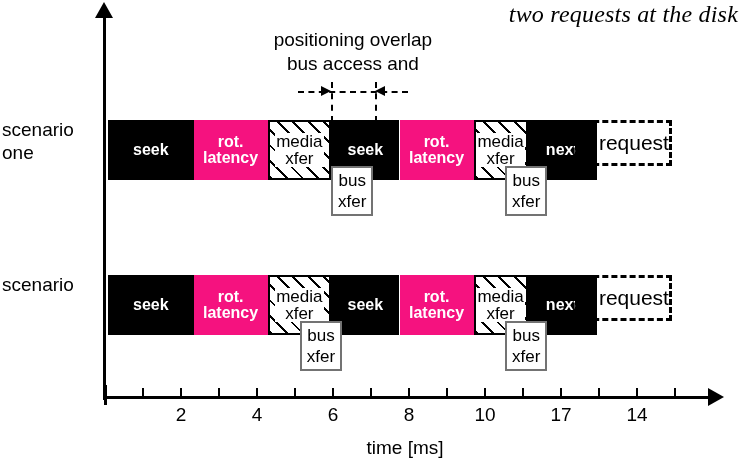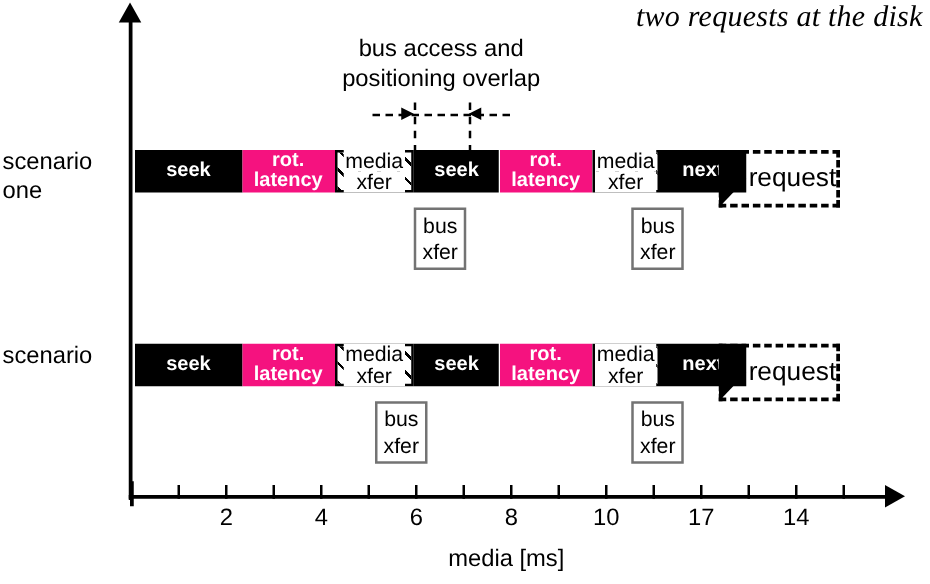--- a/index.html
+++ b/index.html
@@ -33,21 +33,21 @@
            transform:translateX(-50%);white-space:nowrap;}
   .axis-title{position:absolute;top:437px;left:405px;transform:translateX(-50%);
               font-size:19px;color:#000;white-space:nowrap;}
 
   
   .rowlabel{position:absolute;font-size:19px;color:#000;text-align:left;
             line-height:23px;white-space:nowrap;}
 
   
   .bar{position:absolute;height:46px;}
-  .seg{position:absolute;top:0;height:34px;box-sizing:border-box;
+  .seg{position:absolute;top:0;height:60px;box-sizing:border-box;
        display:flex;align-items:center;justify-content:center;
        font-size:16px;font-weight:bold;line-height:16px;text-align:center;}
   .seg.black{background:#000;color:#fff;}
   .seg.pink{background:#F5127F;color:#fff;}
   .seg.hatch{
      background:#ffffff;color:#000;font-weight:normal;font-size:17px;
      border:2px solid #000;
      background-image:
        repeating-linear-gradient(45deg,#000 0 2px,transparent 2px 11px);
   }
@@ -111,26 +111,26 @@
       <div class="tick" style="left: 636px;"></div>
       <div class="tick" style="left: 674px;"></div>
       <div class="ticklab" style="left: 181px;">2</div>
       <div class="ticklab" style="left: 257px;">4</div>
       <div class="ticklab" style="left: 333px;">6</div>
       <div class="ticklab" style="left: 409px;">8</div>
       <div class="ticklab" style="left: 485px;">10</div>
       <div class="ticklab" style="left: 561px;">17</div>
       <div class="ticklab" style="left: 637px;">14</div>
     </div>
-  <div class="axis-title">media [ms]</div>
+  <div class="axis-title">time [ms]</div>
 
   <div id="annotation-group">
       <div class="annot" style="left: 352.95px; top: 28px;">
+        <div>positioning overlap</div>
         <div>bus access and</div>
-        <div>positioning overlap</div>
       </div>
       <div class="vdash" style="left: 331.1px; top: 82px; height: 40px;"></div>
       <div class="vdash" style="left: 374.8px; top: 82px; height: 40px;"></div>
       <div class="hdash" style="left: 298.1px; width: 109.7px; top: 91px;"></div>
       <div class="ar-r" style="left: 321.1px; top: 86px;"></div>
       <div class="ar-l" style="left: 374.8px; top: 86px;"></div>
     </div>
 
   <div id="rows">
       <div class="rowlabel" style="left: 2px; width: 98px; top: 118px;">

